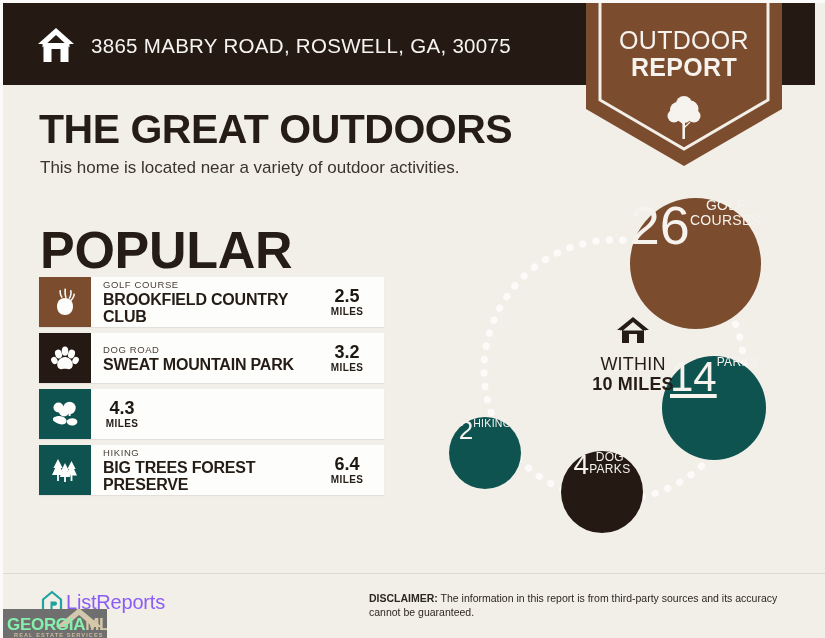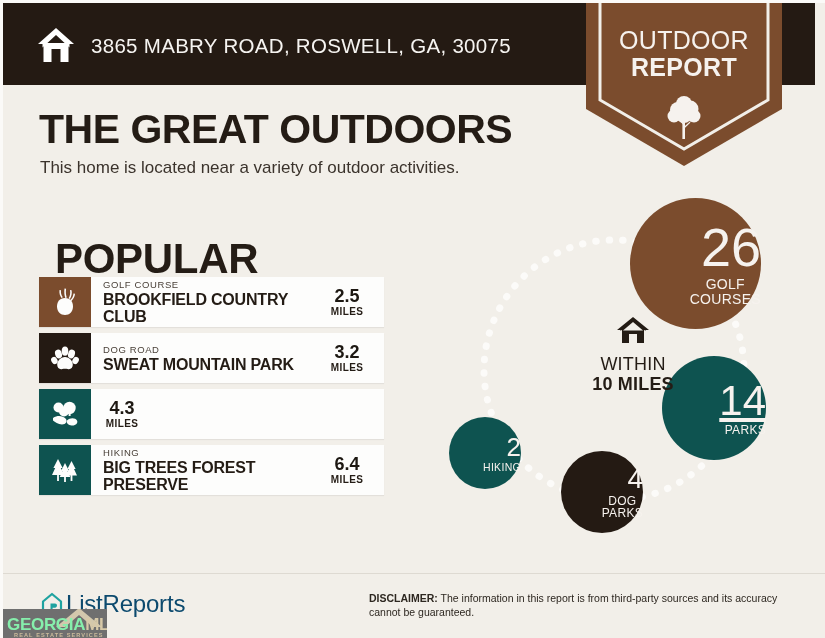--- a/index.html
+++ b/index.html
@@ -102,25 +102,25 @@
     position: absolute;
     left: 37px;
     top: 155px;
     font-size: 17px;
     color: #3b332c;
   }
   .popular-title {
     position: absolute;
     left: 36px;
     top: 216px;
-    font-size: 42px;
+    font-size: 52px;
     font-weight: 700;
     color: #241c15;
     letter-spacing: -0.3px;
-    margin: 16px;
+    margin: 1px;
   }
 
   
   .poi-list {
     position: absolute;
     left: 36px;
     top: 274px;
     width: 345px;
   }
   .poi-row {
@@ -197,22 +197,22 @@
     position: absolute;
     left: 0;
     top: 0;
     width: 395px;
     height: 370px;
   }
   .bubble {
     position: absolute;
     border-radius: 50%;
     display: flex;
-    flex-direction: column;
-    align-items: flex-end;
+    flex-direction: row;
+    align-items: flex-start;
     justify-content: center;
     color: #f6f2ee;
     text-align: center;
   }
   .bubble .num { font-weight: 400; line-height: 1; }
   .bubble .lbl { font-weight: 400; letter-spacing: 0.3px; }
 
   .bubble-golf {
     left: 197px; top: 10px; width: 131px; height: 131px;
     background: #7b4c2d;
@@ -282,22 +282,22 @@
   }
   .listreports-logo {
     position: absolute;
     left: 38px;
     top: 587px;
     display: flex;
     align-items: center;
   }
   .lr-mark { width: 22px; height: 24px; margin-right: 3px; }
   .lr-text {
-    font-size: 24px;
-    color: #0c4a6e;
+    font-size: 20px;
+    color: #8b5cf6;
     letter-spacing: -0.2px;
   }
   .gmls-logo {
     position: absolute;
     left: 0;
     top: 606px;
     width: 104px;
     height: 32px;
     background: #6f6f6f;
     overflow: hidden;

